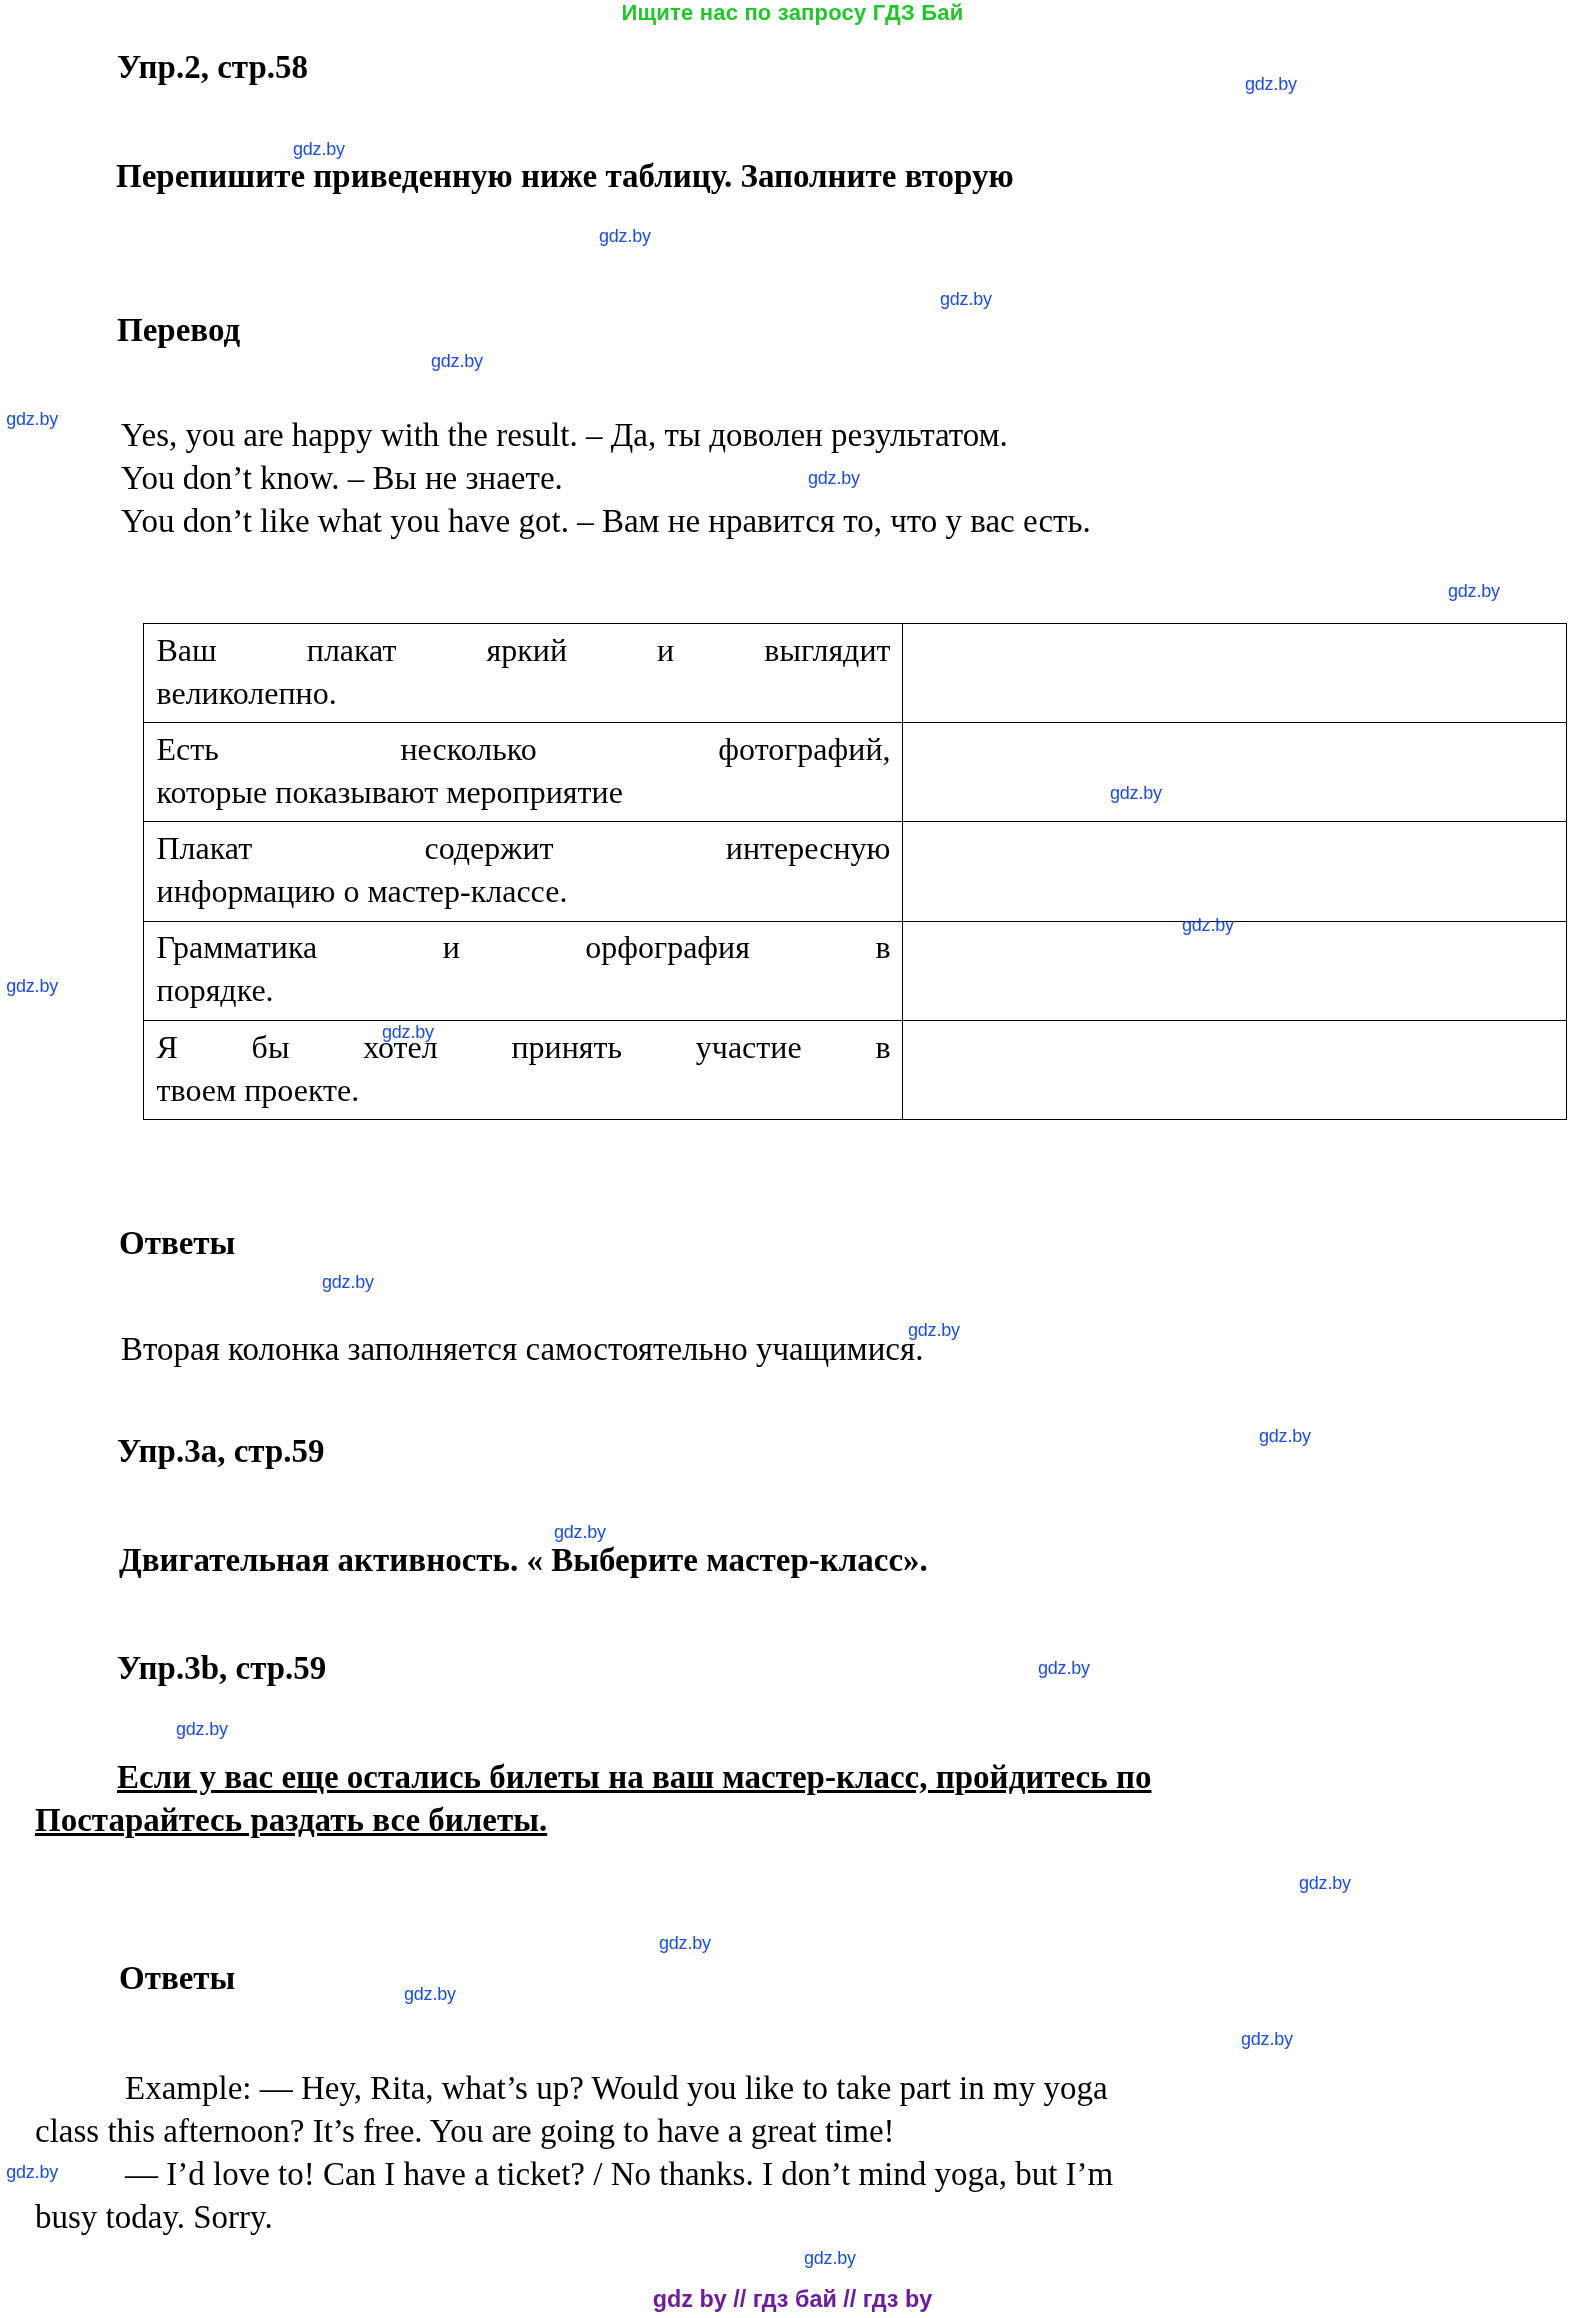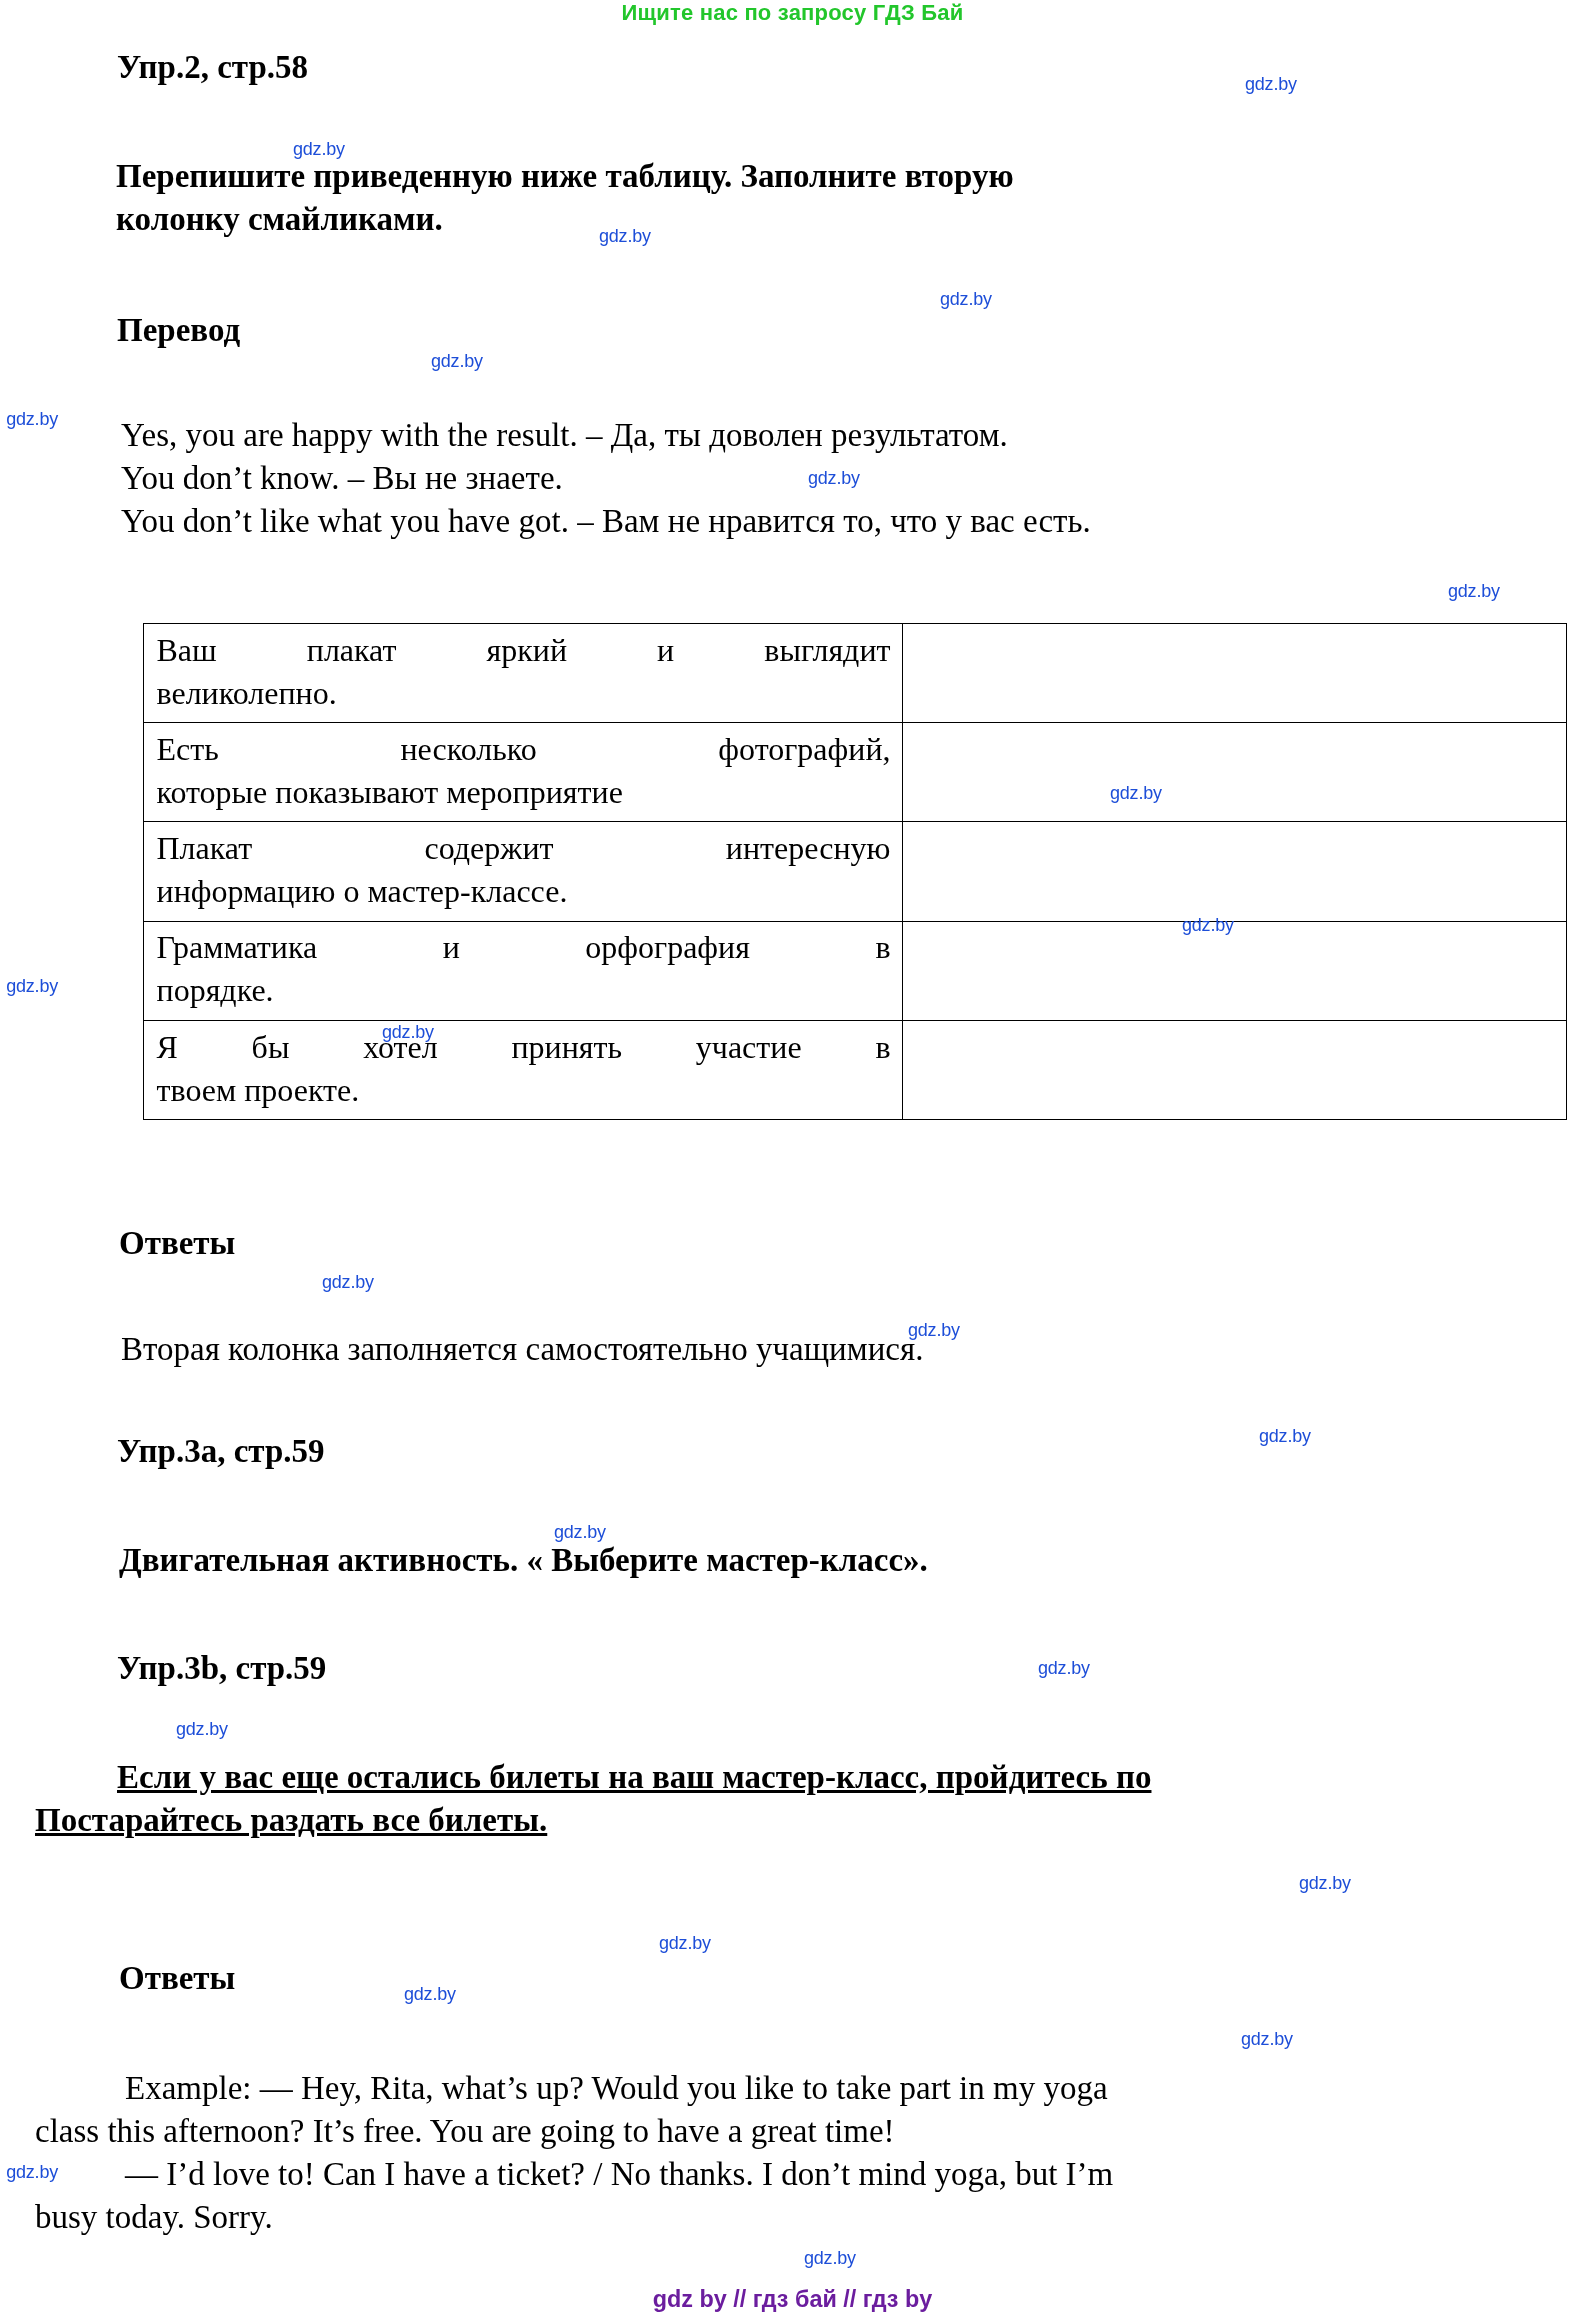--- a/index.html
+++ b/index.html
@@ -110,21 +110,20 @@
 <body>
 
 <div id="page">
 
   <div class="promo-header">Ищите нас по запросу ГДЗ Бай</div>
 
   <div class="block heading" style="left:117px; top:48px;">Упр.2, стр.58</div>
 
   <div class="block" style="left:116px; top:155px; width:1448px;">
     <div class="para-bold" style="white-space:nowrap;">Перепишите    приведенную    ниже    таблицу.    Заполните    вторую</div>
-    <div class="para-bold" style="white-space:nowrap;">колонку смайликами.</div>
   </div>
 
   <div class="block heading" style="left:117px; top:311px;">Перевод</div>
 
   <div class="block" style="left:121px; top:414px; width:1459px;">
     <div class="nowrap-line">Yes, you are happy with the result. – Да, ты доволен результатом.</div>
     <div class="nowrap-line">You don’t know. – Вы не знаете.</div>
     <div class="nowrap-line">You don’t like what you have got. – Вам не нравится то, что у вас есть.</div>
   </div>
 

